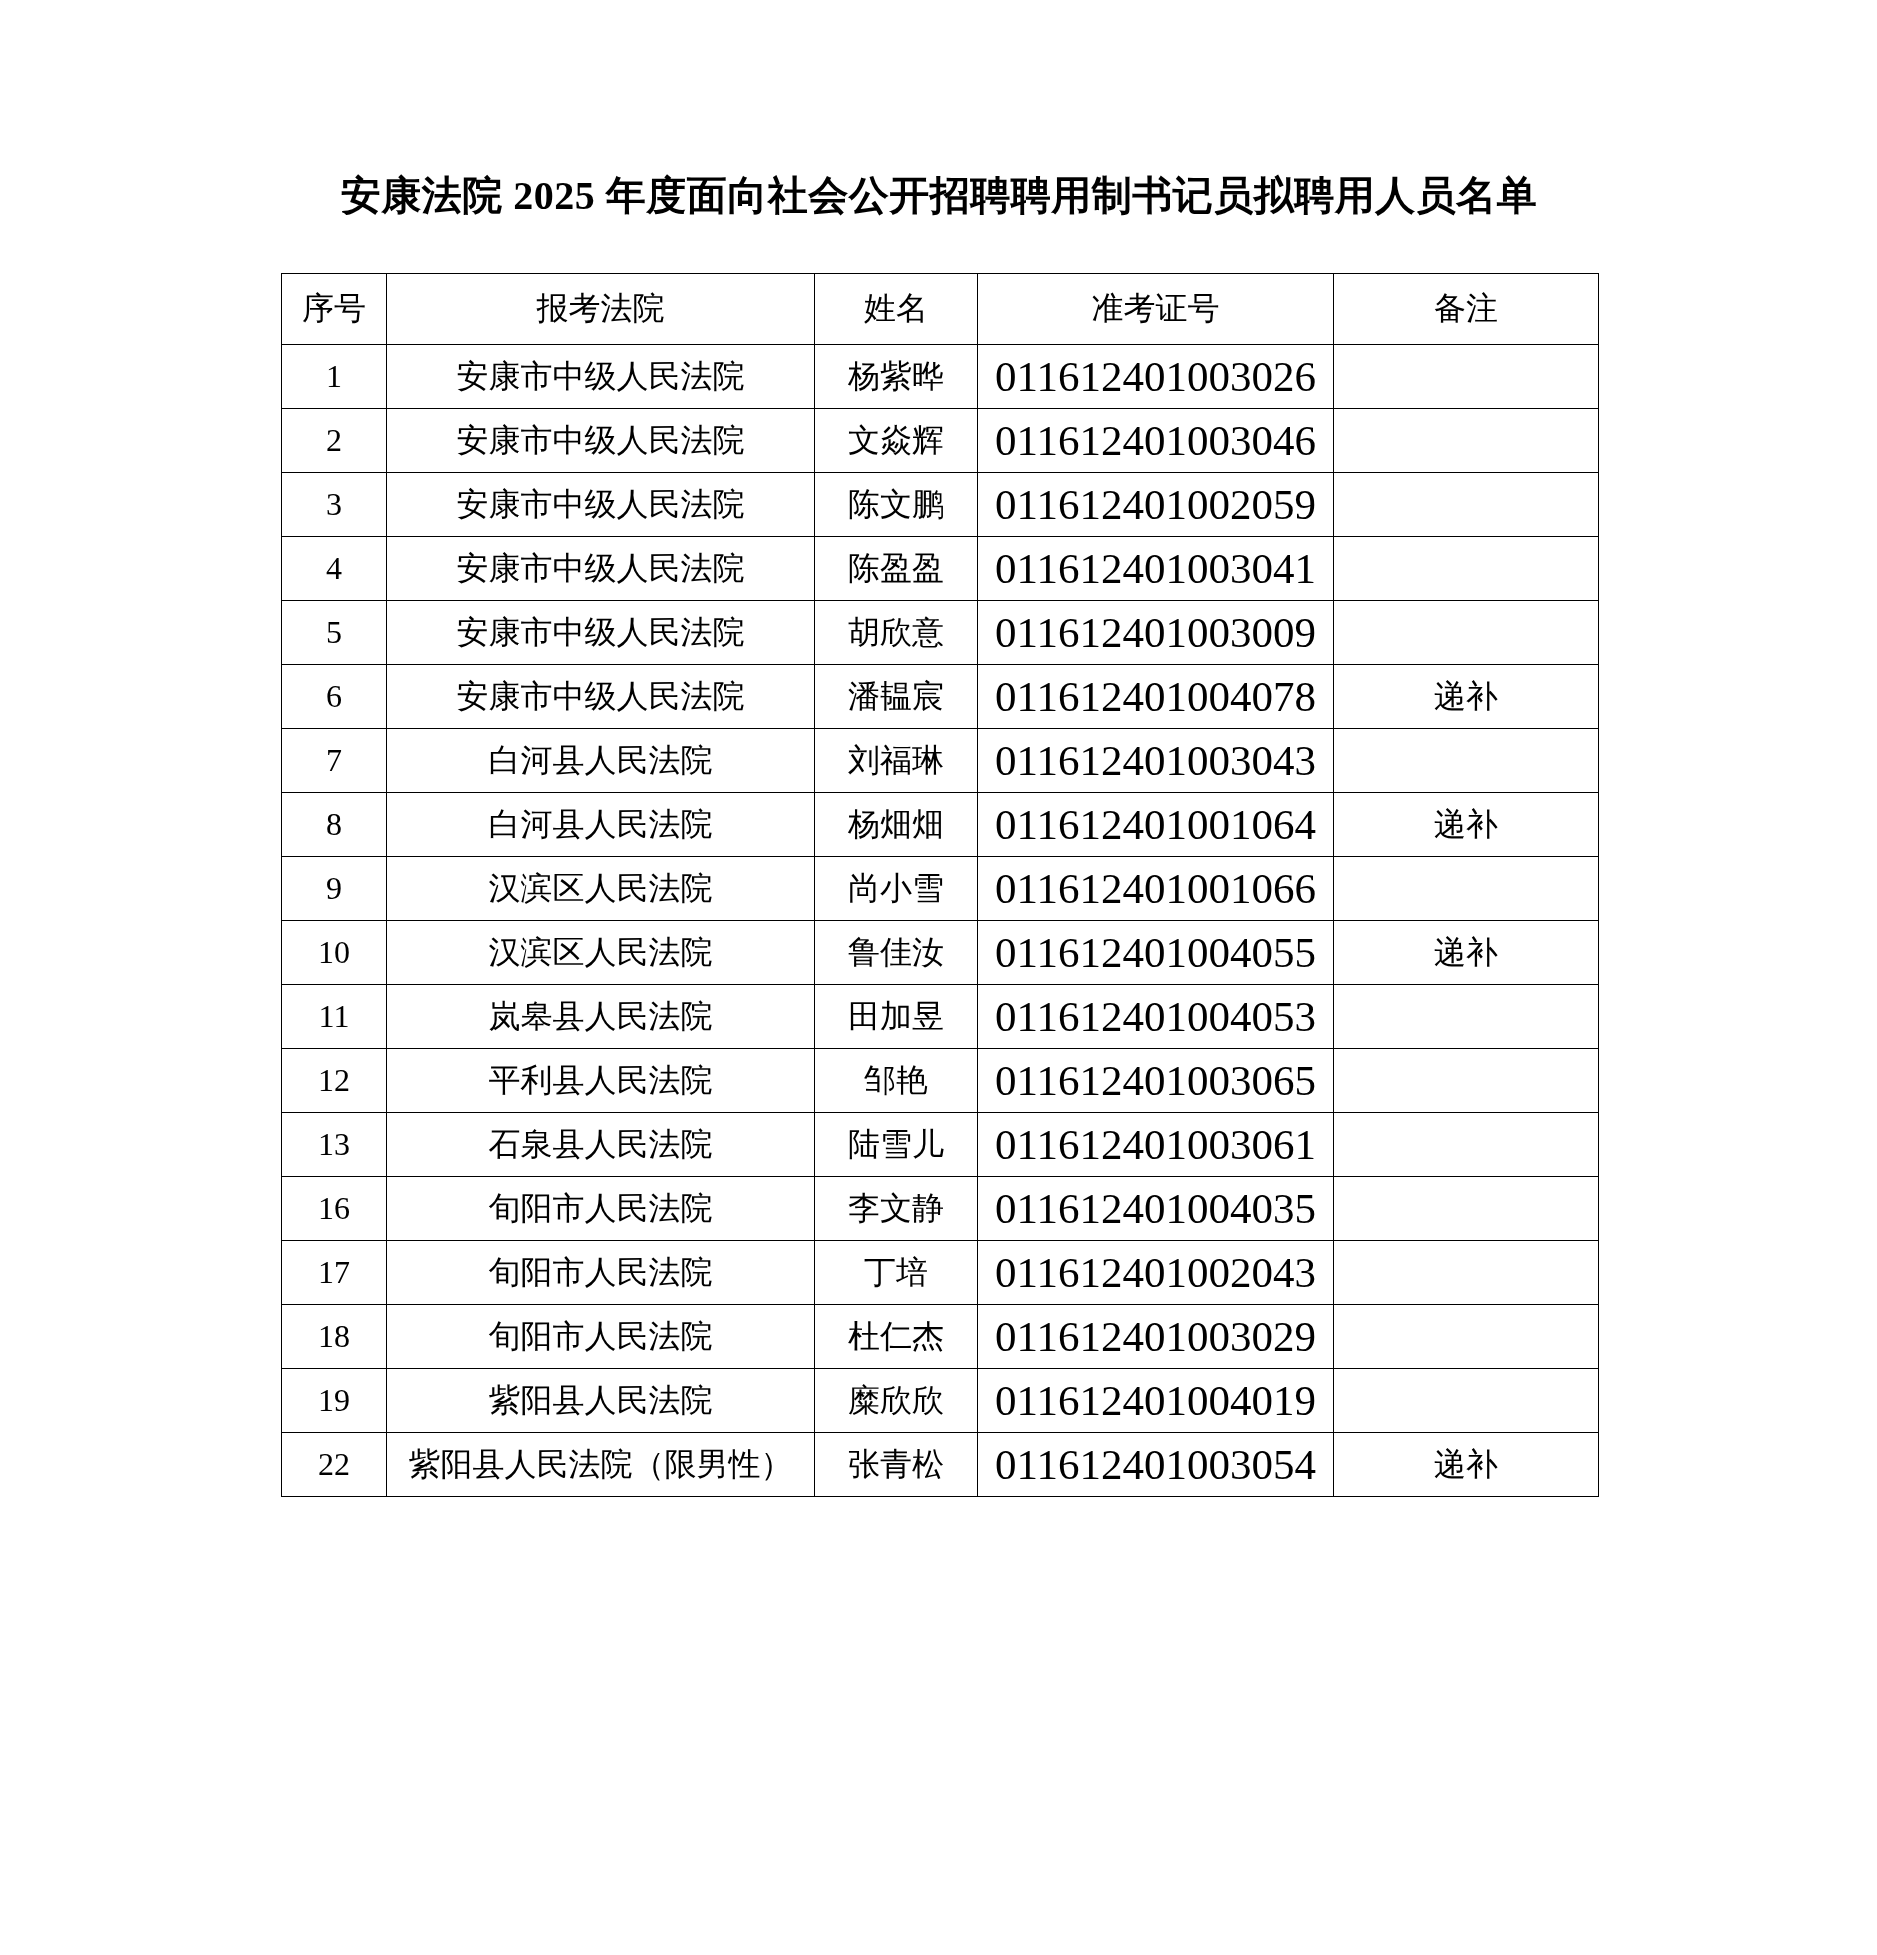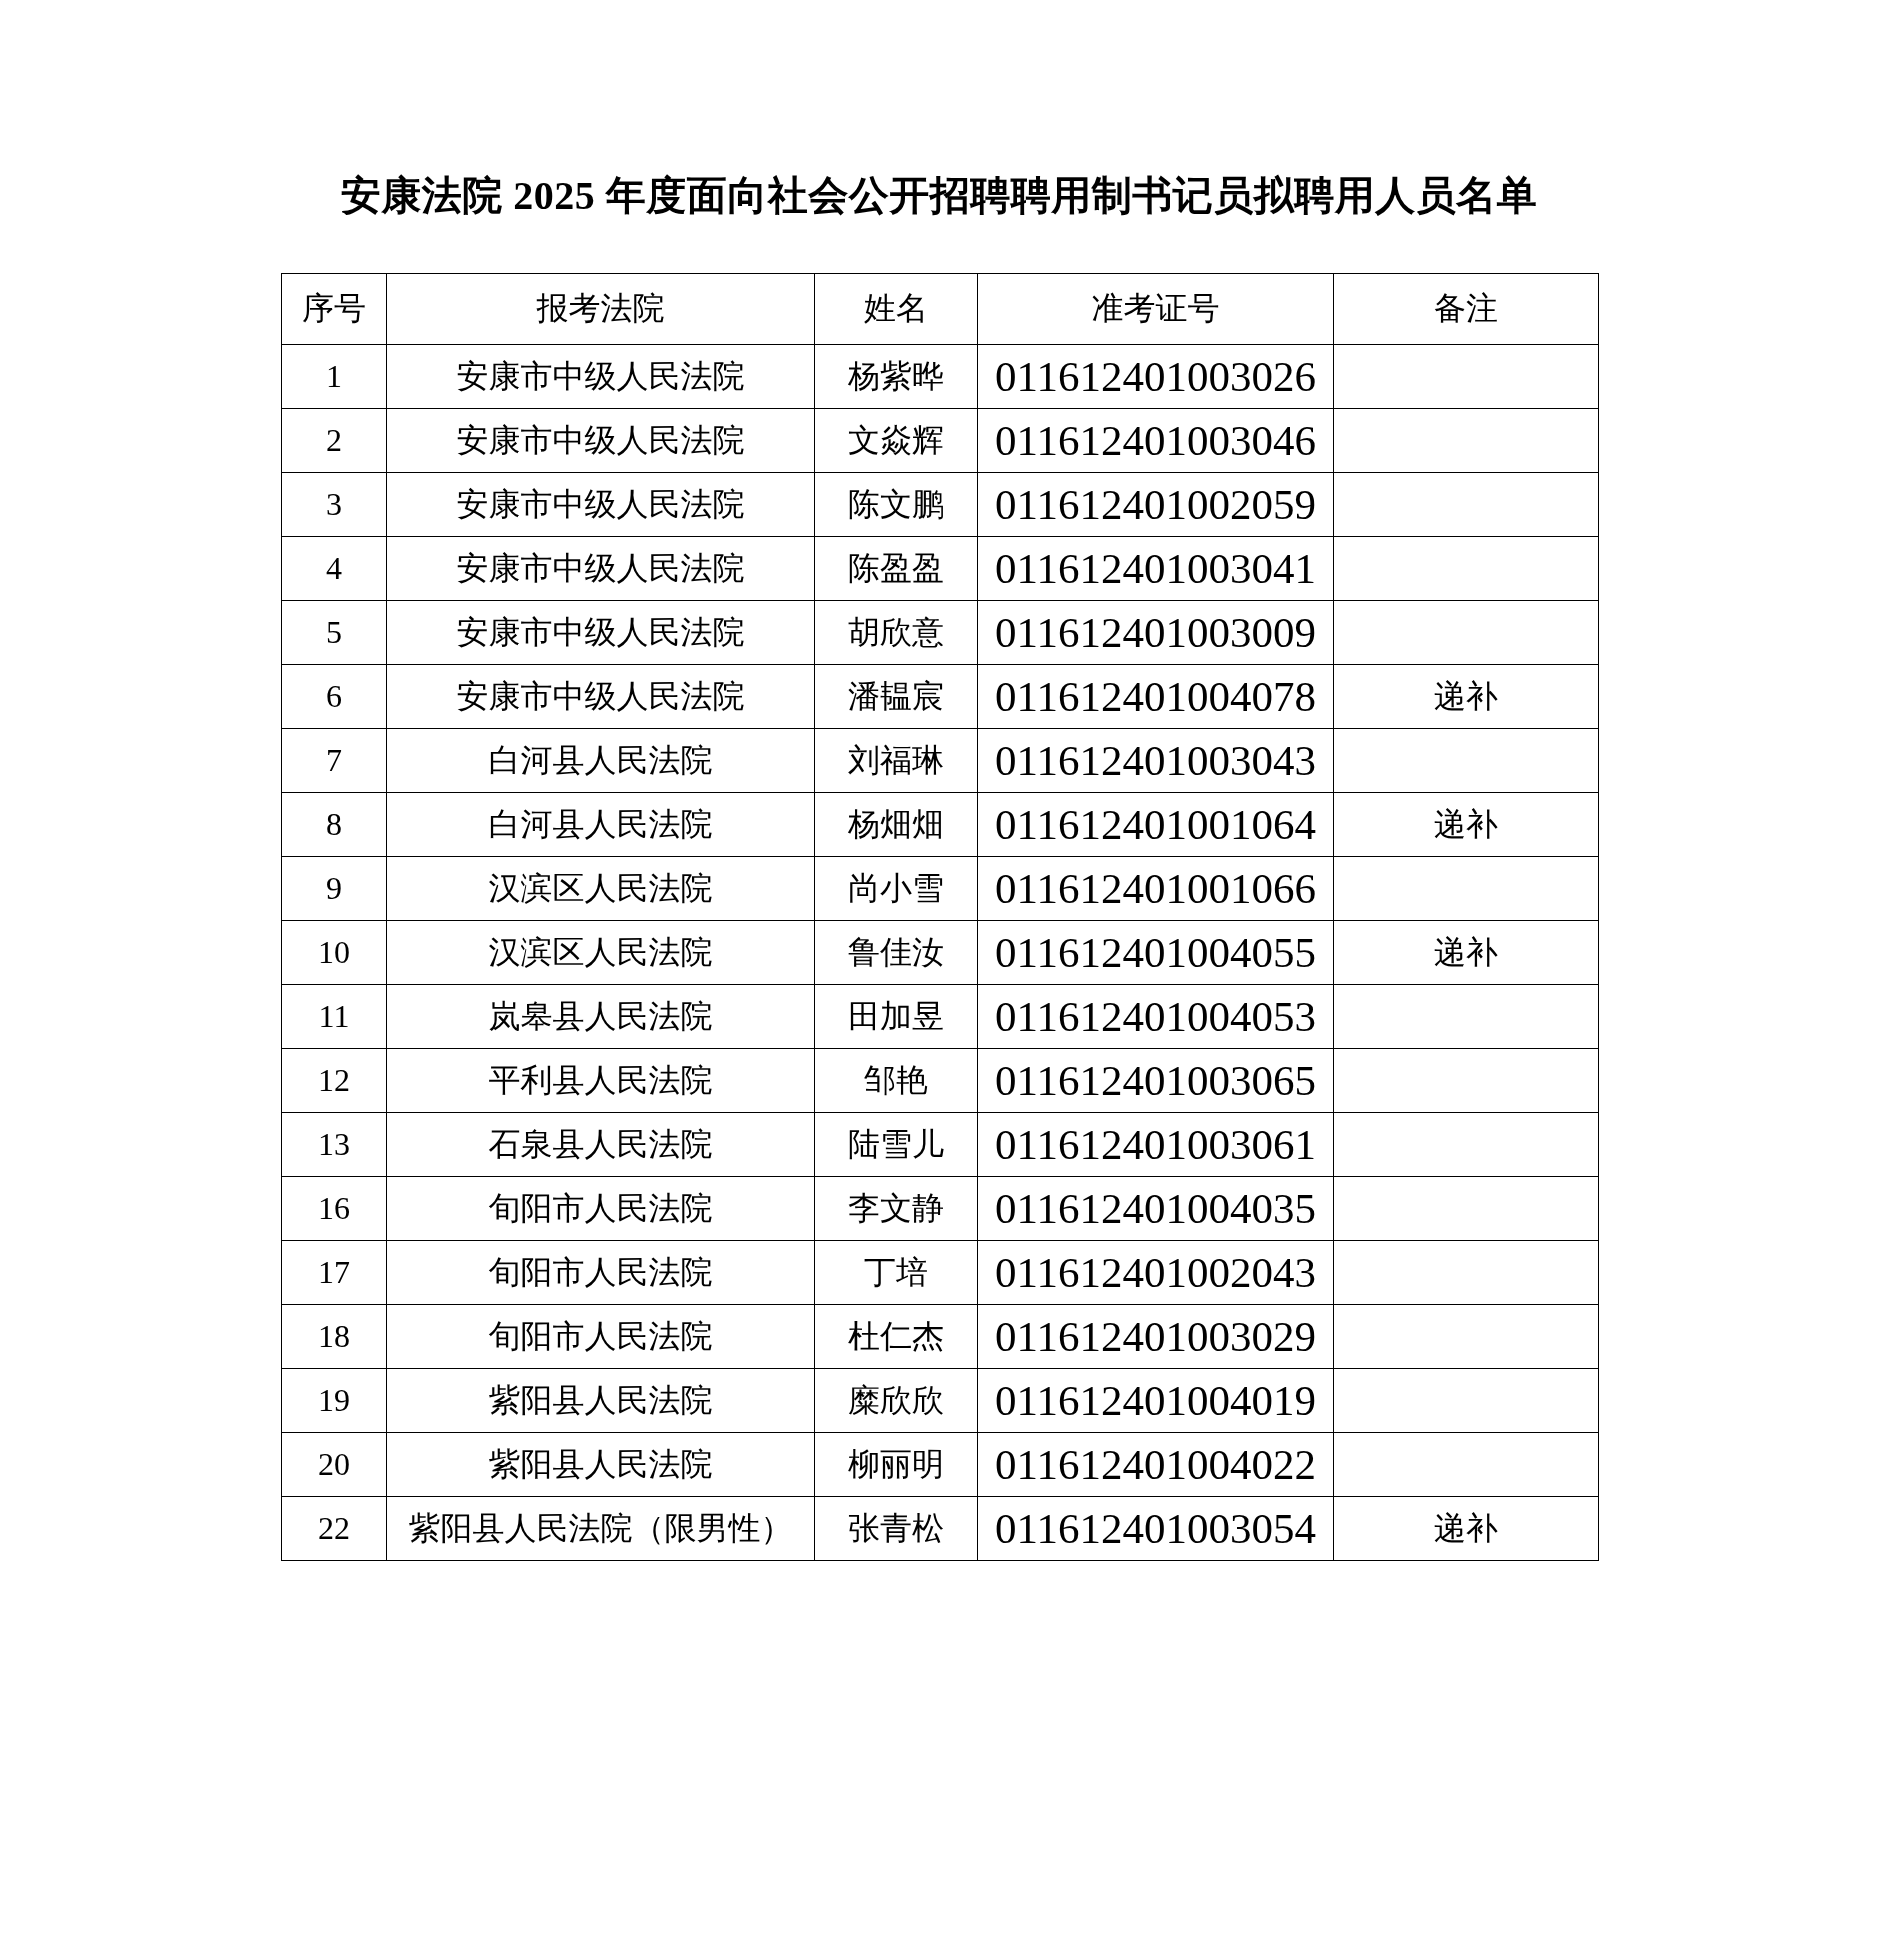--- a/index.html
+++ b/index.html
@@ -191,27 +191,20 @@
         <td></td>
       </tr>
       <tr>
         <td>19</td>
         <td>紫阳县人民法院</td>
         <td>糜欣欣</td>
         <td class="ticket">011612401004019</td>
         <td></td>
       </tr>
       <tr>
-        <td>20</td>
-        <td>紫阳县人民法院</td>
-        <td>柳丽明</td>
-        <td class="ticket">011612401004022</td>
-        <td></td>
-      </tr>
-      <tr>
         <td>22</td>
         <td>紫阳县人民法院（限男性）</td>
         <td>张青松</td>
         <td class="ticket">011612401003054</td>
         <td>递补</td>
       </tr>
     </tbody>
 </table>
 
 

